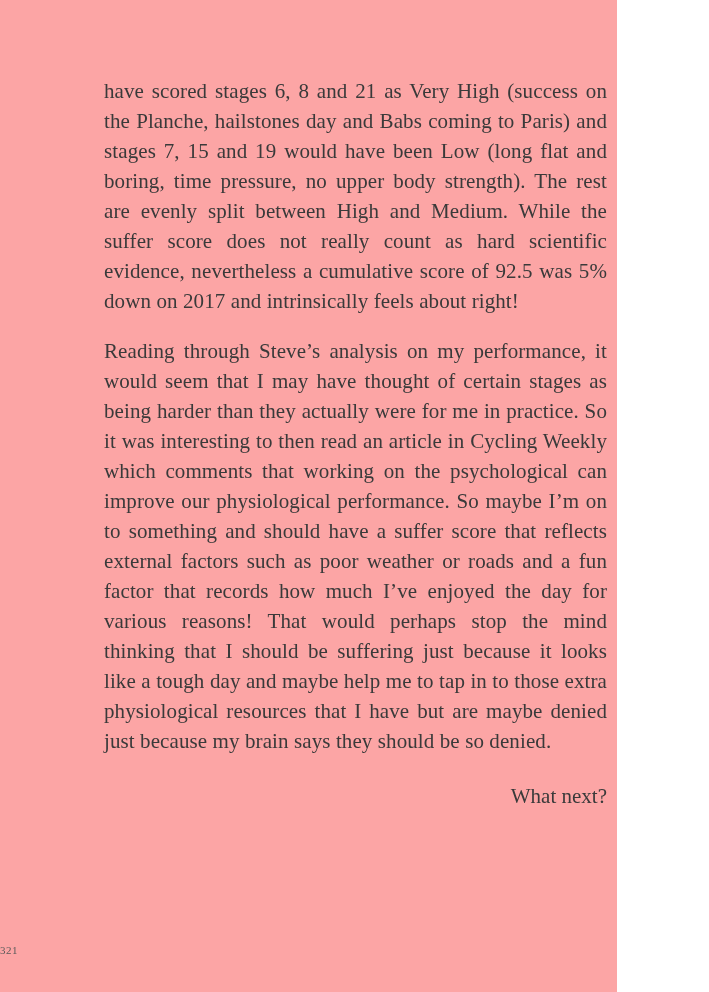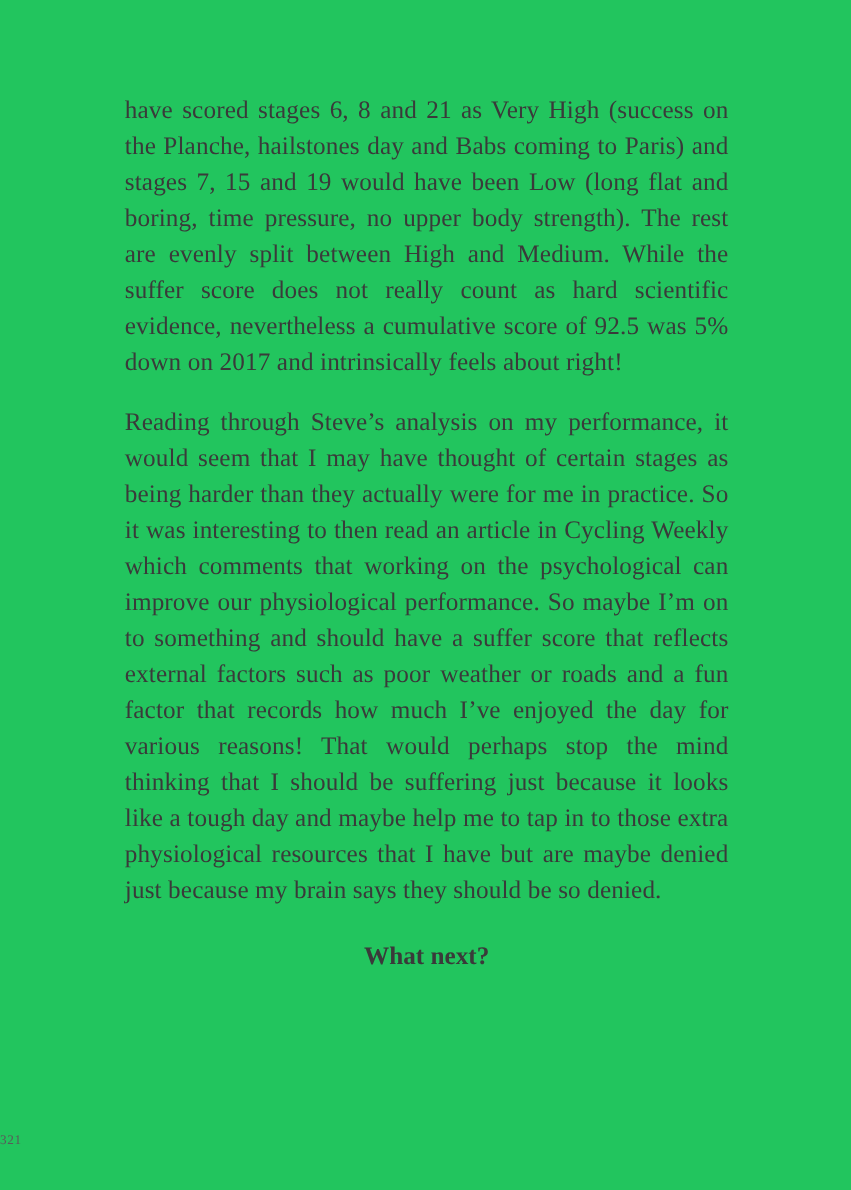--- a/index.html
+++ b/index.html
@@ -2,23 +2,23 @@
 <html><head>
 <meta charset="utf-8">
 <style>
   html, body {
     margin: 0;
     padding: 0;
     background: #ffffff;
   }
   .page {
     position: relative;
-    width: 709px;
+    width: 617px;
     height: 992px;
-    background: #22c55e;
+    background: #fca5a5;
     box-sizing: border-box;
     overflow: hidden;
     font-family: "Liberation Serif", "DejaVu Serif", serif;
     color: #3a3a3a;
   }
   .text-block {
     position: absolute;
     left: 104px;
     top: 76px;
     width: 503px;
@@ -28,23 +28,23 @@
     font-size: 21px;
     line-height: 30px;
     text-align: justify;
     text-justify: inter-word;
     letter-spacing: 0.1px;
   }
   .section-heading {
     margin: 26px 0 0 0;
     font-size: 21px;
     line-height: 28px;
-    font-weight: bold;
+    font-weight: normal;
     color: #3a3a3a;
-    text-align: center;
+    text-align: right;
   }
   .page-number {
     position: absolute;
     left: 0;
     right: 0;
     bottom: 36px;
     font-size: 11px;
     line-height: 12px;
     color: #5a5a5a;
     letter-spacing: 0.5px;

